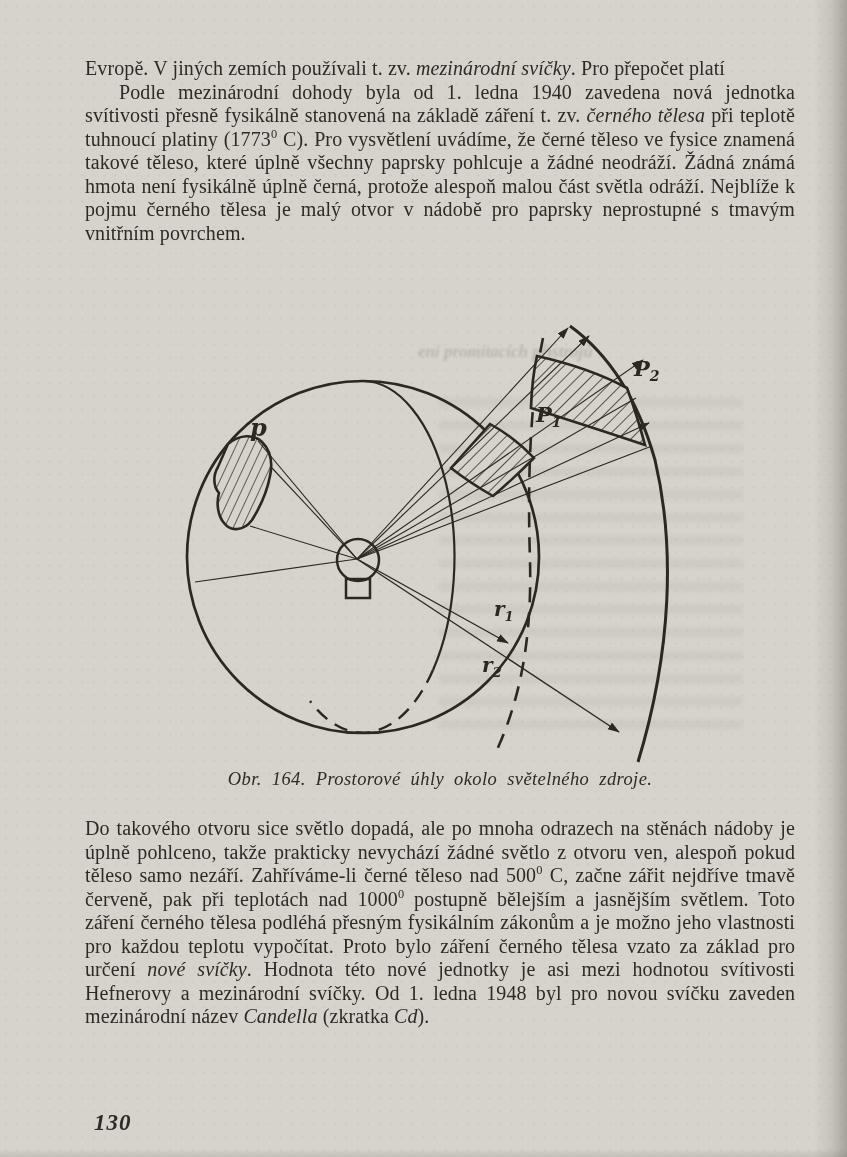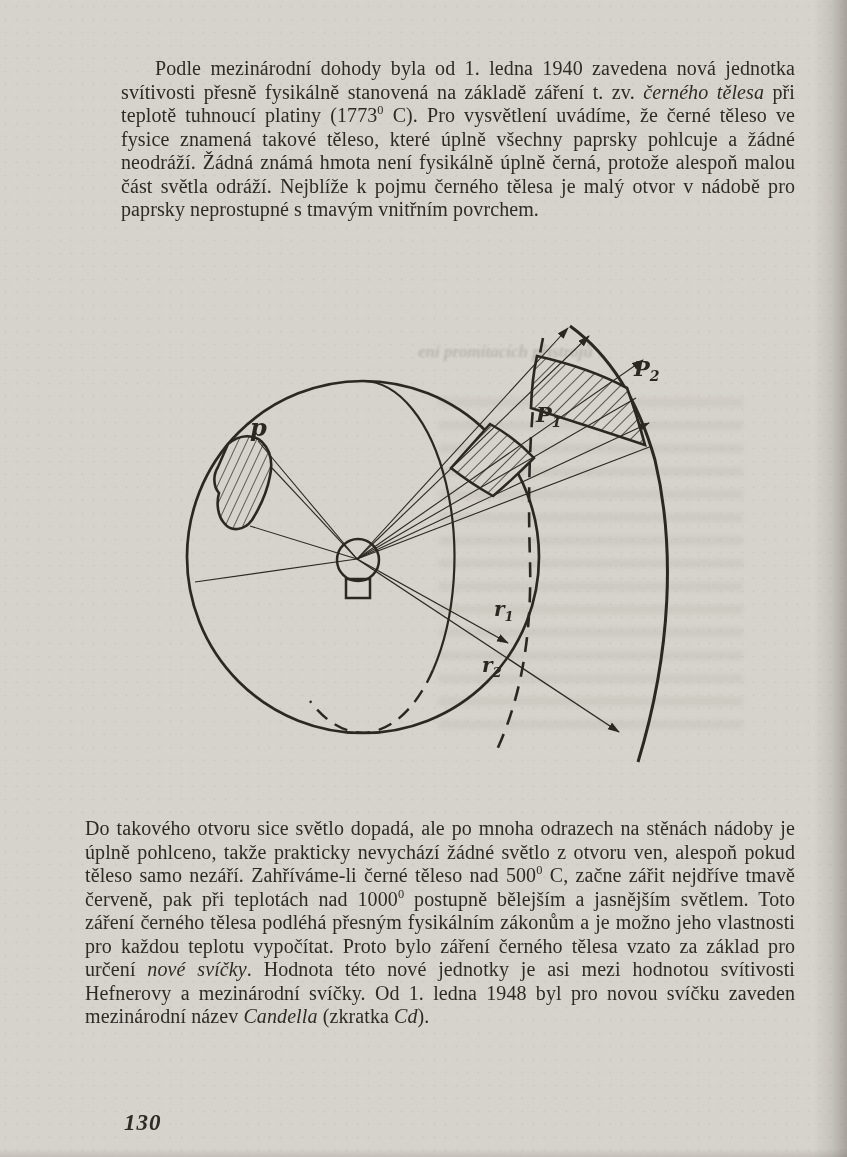--- a/index.html
+++ b/index.html
@@ -33,21 +33,21 @@
   }
   .textcol{
     position:absolute;left:85px;width:710px;z-index:2;
     font-size:20px;line-height:23.5px;
     text-align:justify;
     letter-spacing:0.1px;
   }
   .block-top{top:57px;}
   .block-bottom{top:817px;}
   p{margin:0;padding:0;}
-  p.indent{text-indent:34px;margin-left:36px;}
+  p.indent{text-indent:34px;}
   .formula{
     text-align:center;font-style:italic;
     margin:5px 0 13px 0;
     word-spacing:3px;letter-spacing:0.6px;
   }
   .it{font-style:italic;}
   .sup{vertical-align:super;font-size:0.62em;line-height:0;}
   .figure-wrap{
     position:absolute;left:100px;top:320px;width:660px;height:447px;z-index:1;
   }
@@ -66,30 +66,31 @@
     filter:blur(2px);opacity:0.55;
   }
   svg.fig{position:relative;z-index:1;display:block;}
   .caption{
     position:absolute;left:85px;top:769px;width:710px;z-index:2;
     text-align:center;font-style:italic;font-size:18.5px;
     word-spacing:5px;letter-spacing:0.4px;
   }
   .page-number{
     position:absolute;left:94px;top:1110px;z-index:2;
-    font-style:italic;font-weight:600;font-size:23px;letter-spacing:1px;margin-left:30px;
+    font-style:italic;font-weight:600;font-size:23px;letter-spacing:1px;
   }
 </style>
 </head>
 <body>
 
 <div class="page">
   <div class="paper-grain"></div>
 
   <div class="textcol block-top">
+    <p><span>Evropě. V jiných zemích používali t. zv. </span><span class="it">mezinárodní svíčky</span><span>. Pro přepočet platí</span></p>
     <p class="indent"><span>Podle mezinárodní dohody byla od 1. ledna 1940 zavedena nová jednotka svítivosti přesně fysikálně stanovená na základě záření t. zv. </span><span class="it">černého tělesa</span><span> při teplotě tuhnoucí platiny (1773</span><span class="sup">0</span><span> C). Pro vysvětlení uvádíme, že černé těleso ve fysice znamená takové těleso, které úplně všechny paprsky pohlcuje a žádné neodráží. Žádná známá hmota není fysikálně úplně černá, protože alespoň malou část světla odráží. Nejblíže k pojmu černého tělesa je malý otvor v nádobě pro paprsky neprostupné s tmavým vnitřním povrchem.</span></p>
   </div>
 
   <div class="figure-wrap">
     <div class="ghost-heading">ení promítacích přístrojů</div>
     <div class="ghost-lines"></div>
 
     <svg class="fig" width="660" height="447" viewBox="0 0 660 447">
       <defs>
         <marker id="arrow" markerUnits="userSpaceOnUse" markerWidth="14" markerHeight="10" refX="11" refY="4" orient="auto">
@@ -149,20 +150,21 @@
       <g fill="#2b2822" font-family="'DejaVu Serif','Liberation Serif',serif" font-style="italic">
         <text x="150" y="116" font-size="24" font-weight="bold">p</text>
         <text x="436" y="102" font-size="21" font-weight="bold"><tspan>P</tspan><tspan font-size="14" dy="5">1</tspan></text>
         <text x="534" y="56" font-size="21" font-weight="bold"><tspan>P</tspan><tspan font-size="14" dy="5">2</tspan></text>
         <text x="394" y="296" font-size="20" font-weight="bold"><tspan>r</tspan><tspan font-size="13" dy="5">1</tspan></text>
         <text x="382" y="352" font-size="20" font-weight="bold"><tspan>r</tspan><tspan font-size="13" dy="5">2</tspan></text>
       </g>
     </svg>
   </div>
 
+  <div class="caption">Obr. 164. Prostorové úhly okolo světelného zdroje.</div>
 
   <div class="textcol block-bottom">
     <p><span>Do takového otvoru sice světlo dopadá, ale po mnoha odrazech na stěnách nádoby je úplně pohlceno, takže prakticky nevychází žádné světlo z otvoru ven, alespoň pokud těleso samo nezáří. Zahříváme-li černé těleso nad 500</span><span class="sup">0</span><span> C, začne zářit nejdříve tmavě červeně, pak při teplotách nad 1000</span><span class="sup">0</span><span> postupně bělejším a jasnějším světlem. Toto záření černého tělesa podléhá přesným fysikálním zákonům a je možno jeho vlastnosti pro každou teplotu vypočítat. Proto bylo záření černého tělesa vzato za základ pro určení </span><span class="it">nové svíčky</span><span>. Hodnota této nové jednotky je asi mezi hodnotou svítivosti Hefnerovy a mezinárodní svíčky. Od 1. ledna 1948 byl pro novou svíčku zaveden mezinárodní název </span><span class="it">Candella</span><span> (zkratka </span><span class="it">Cd</span><span>).</span></p>
   </div>
 
   <div class="page-number">130</div>
 
   <div class="edge-shadow"></div>
   <div class="edge-shadow-bottom"></div>
 </div>

